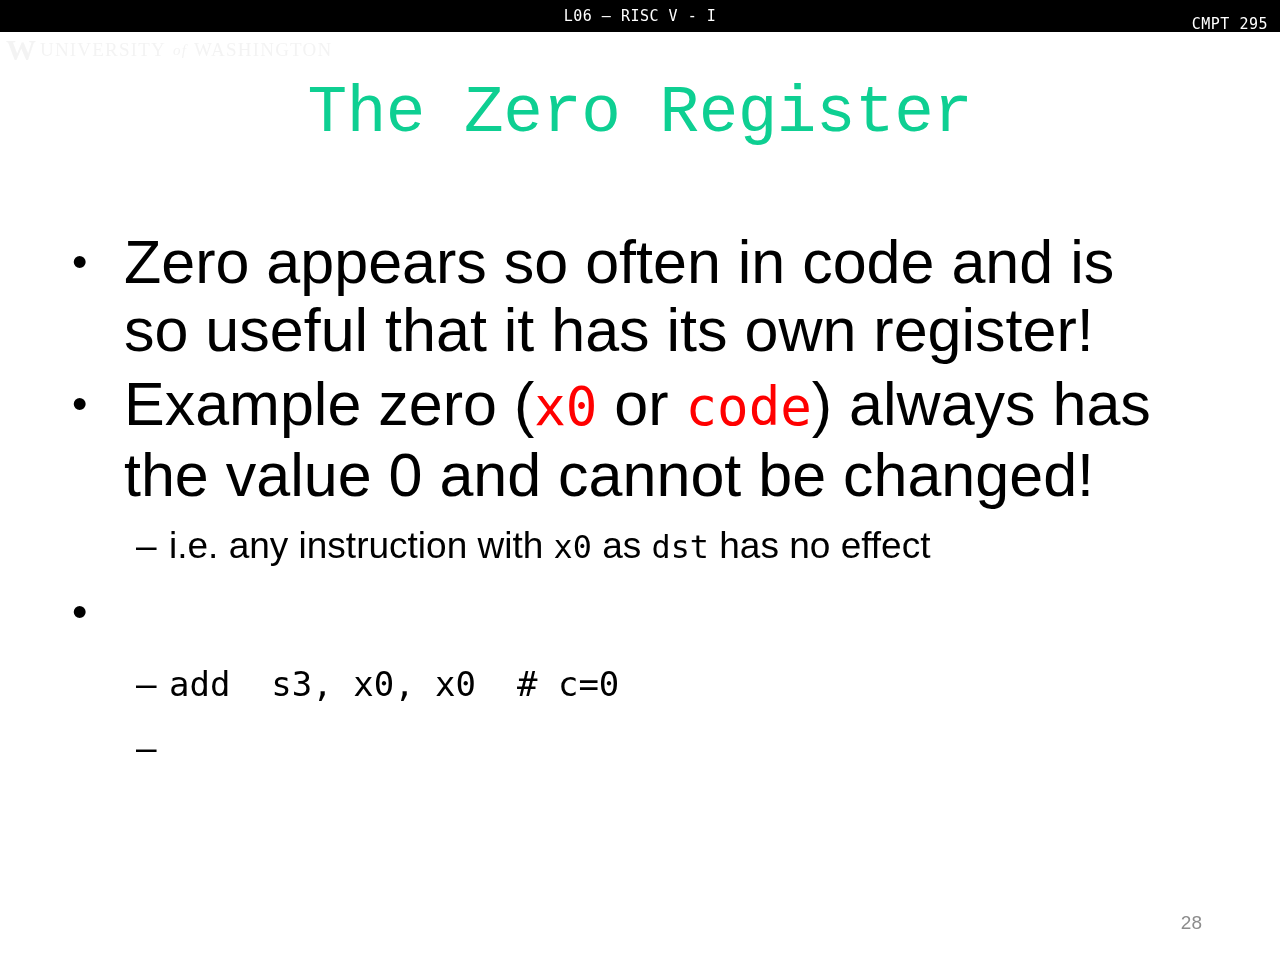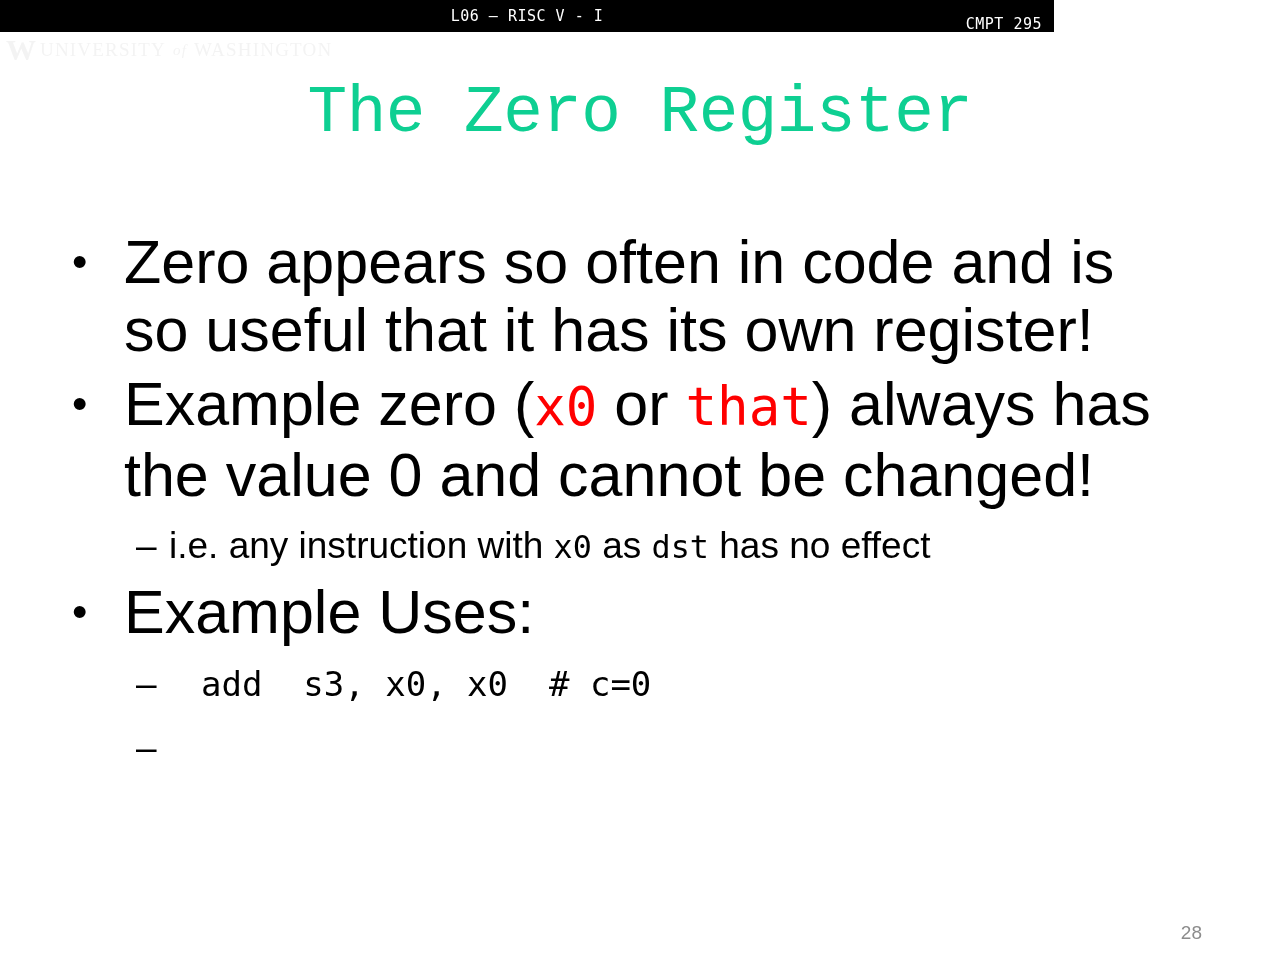--- a/index.html
+++ b/index.html
@@ -12,21 +12,21 @@
     height: 960px;
     overflow: hidden;
     font-family: "Liberation Sans", sans-serif;
     position: relative;
   }
 
   
   .header-bar {
     position: absolute;
     left: 0; top: 0;
-    width: 1054px;
+    width: 1280px;
     height: 32px;
     background: #000000;
     color: #ffffff;
     font-family: "DejaVu Sans Mono", monospace;
     font-size: 15px;
     letter-spacing: 0.5px;
   }
   .header-center {
     position: absolute;
     left: 0; right: 0; top: 0;
@@ -142,31 +142,30 @@
   }
   .red {
     color: #FF0000;
   }
 
   .code-line .content {
     font-family: "DejaVu Sans Mono", monospace;
     font-size: 34px;
     line-height: 64px;
     white-space: pre;
-    margin-left: 32px;
   }
   .code-line .marker {
     line-height: 64px;
   }
 
   
   .page-number {
     position: absolute;
     right: 78px;
-    bottom: 16px;
+    bottom: 26px;
     font-size: 19px;
     color: #8c8c8c;
     font-family: "Liberation Sans", sans-serif;
   }
 </style>
 </head>
 <body>
 
 <div class="header-bar">
   <div class="header-center">L06 – RISC V - I</div>
@@ -185,34 +184,33 @@
 <div class="body-area">
 
   <div class="bullet-row l1">
     <span class="marker">•</span>
     <span class="content">Zero appears so often in code and is so useful that it has its own register!</span>
   </div>
 
   <div class="bullet-row l1">
     <span class="marker">•</span>
     <span class="content">
-      <span>Example zero (</span><span class="mono red">x0</span><span> or </span><span class="mono red">that</span><span>) always has the value 0 and cannot be changed!</span>
+      <span>Example zero (</span><span class="mono red">x0</span><span> or </span><span class="mono red">code</span><span>) always has the value 0 and cannot be changed!</span>
     </span>
   </div>
 
   <div class="bullet-row l2">
     <span class="marker">–</span>
     <span class="content">
       <span>i.e. any instruction with </span><span class="mono">x0</span><span> as </span><span class="mono">dst</span><span> has no effect</span>
     </span>
   </div>
 
   <div class="bullet-row l1">
     <span class="marker">•</span>
-    <span class="content">Example Uses:</span>
   </div>
 
   <div class="bullet-row l2 code-line">
     <span class="marker">–</span>
     <span class="content">add  s3, x0, x0  # c=0</span>
   </div>
 
   <div class="bullet-row l2 code-line">
     <span class="marker">–</span>
   </div>

